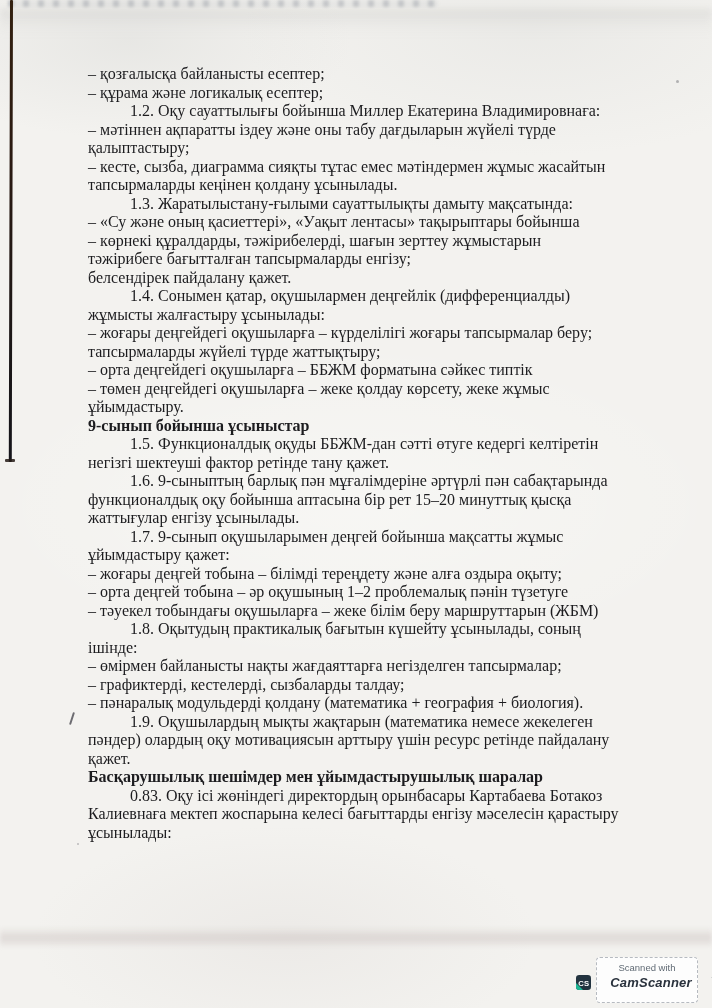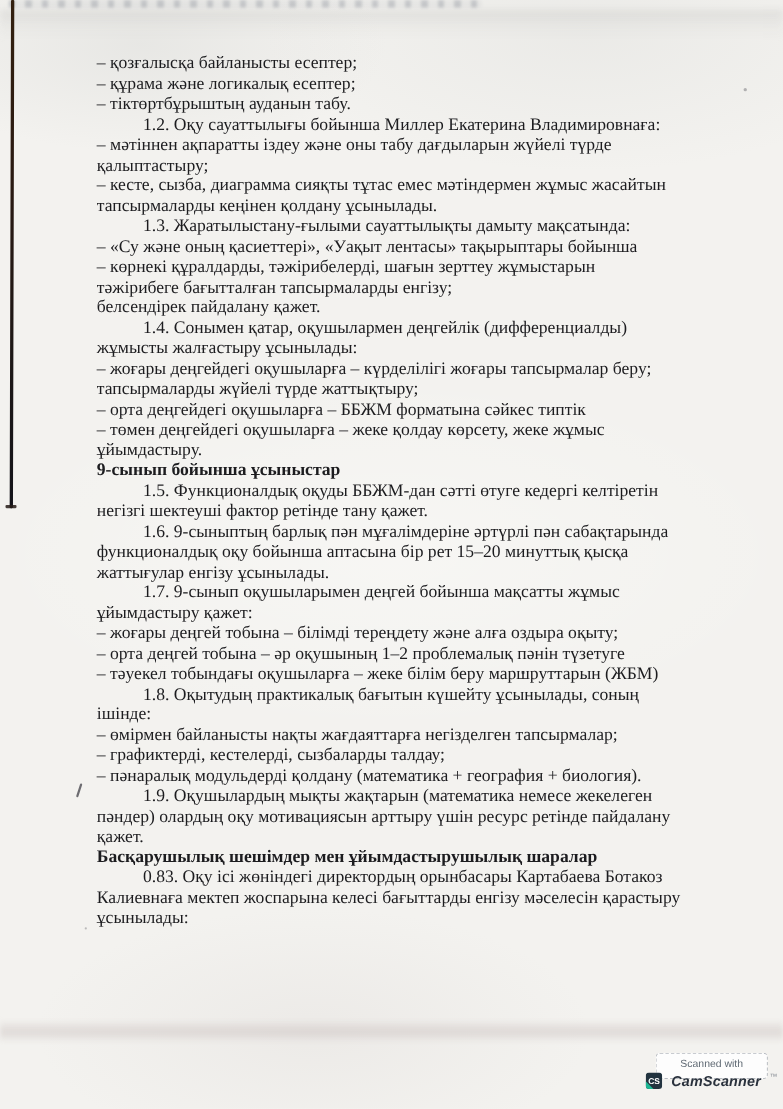--- a/index.html
+++ b/index.html
@@ -49,36 +49,36 @@
   .s2 { left:676px; top:80px;  width:3px; height:3px; opacity:.4; }
   .s3 { left:77px;  top:843px; width:2px; height:2px; opacity:.35; }
   
   .bottom-band {
     position:absolute; left:0; top:927px; width:712px; height:19px;
     background:linear-gradient(180deg, rgba(0,0,0,0), rgba(197,186,184,.42) 55%, rgba(212,206,204,.22));
     filter:blur(2.2px);
   }
   
   .text-block {
-    position:absolute; left:88px; top:49px; width:558px;
+    position:absolute; left:88px; top:65px; width:558px;
     color:#1c1c1f; font-size:16px; line-height:18.5px;
   }
   .ln { white-space:nowrap; }
   .ln.ind { padding-left:42px; }
   .ln.b { font-weight:700; }
   
   .camscanner {
-    position:absolute; left:596px; top:957px; width:102px; height:24px;
+    position:absolute; left:596px; top:957px; width:102px; height:46px;
     box-sizing:border-box; background:#fdfdfd;
     border:1px dashed #b6bac0; border-radius:4px;
     text-align:center; padding-top:4px;
     font-family:"Liberation Sans", sans-serif;
   }
   .cs-top { font-size:9.5px; color:#606a74; line-height:11px; }
-  .cs-row { display:flex; align-items:center; justify-content:center; gap:8px; margin-top:2px; }
+  .cs-row { display:flex; align-items:center; justify-content:center; gap:19px; margin-top:2px; }
   .cs-logo { display:inline-flex; width:15px; height:15px; }
   .cs-name { font-size:13px; font-weight:700; color:#29313c; letter-spacing:.2px; line-height:15px;font-style:italic; }
   .cs-tm { font-size:7px; color:#8b9198; align-self:flex-start; margin-top:1px; }
 </style>
 </head>
 <body>
 
 <div class="scan-noise"></div>
 <div class="ghost1"></div>
 <div class="ghost2"></div>
@@ -86,21 +86,20 @@
 <div class="edge-foot"></div>
 <div class="pen-mark"></div>
 <div class="speck s1"></div>
 <div class="speck s2"></div>
 <div class="speck s3"></div>
 <div class="bottom-band"></div>
 
 <div class="text-block">
     <div class="ln">– қозғалысқа байланысты есептер;</div>
     <div class="ln">– құрама және логикалық есептер;</div>
-    <div class="ln">– тіктөртбұрыштың ауданын табу.</div>
     <div class="ln ind">1.2. Оқу сауаттылығы бойынша Миллер Екатерина Владимировнаға:</div>
     <div class="ln">– мәтіннен ақпаратты іздеу және оны табу дағдыларын жүйелі түрде</div>
     <div class="ln">қалыптастыру;</div>
     <div class="ln">– кесте, сызба, диаграмма сияқты тұтас емес мәтіндермен жұмыс жасайтын</div>
     <div class="ln">тапсырмаларды кеңінен қолдану ұсынылады.</div>
     <div class="ln ind">1.3. Жаратылыстану-ғылыми сауаттылықты дамыту мақсатында:</div>
     <div class="ln">– «Су және оның қасиеттері», «Уақыт лентасы» тақырыптары бойынша</div>
     <div class="ln">– көрнекі құралдарды, тәжірибелерді, шағын зерттеу жұмыстарын</div>
     <div class="ln">тәжірибеге бағытталған тапсырмаларды енгізу;</div>
     <div class="ln">белсендірек пайдалану қажет.</div>

